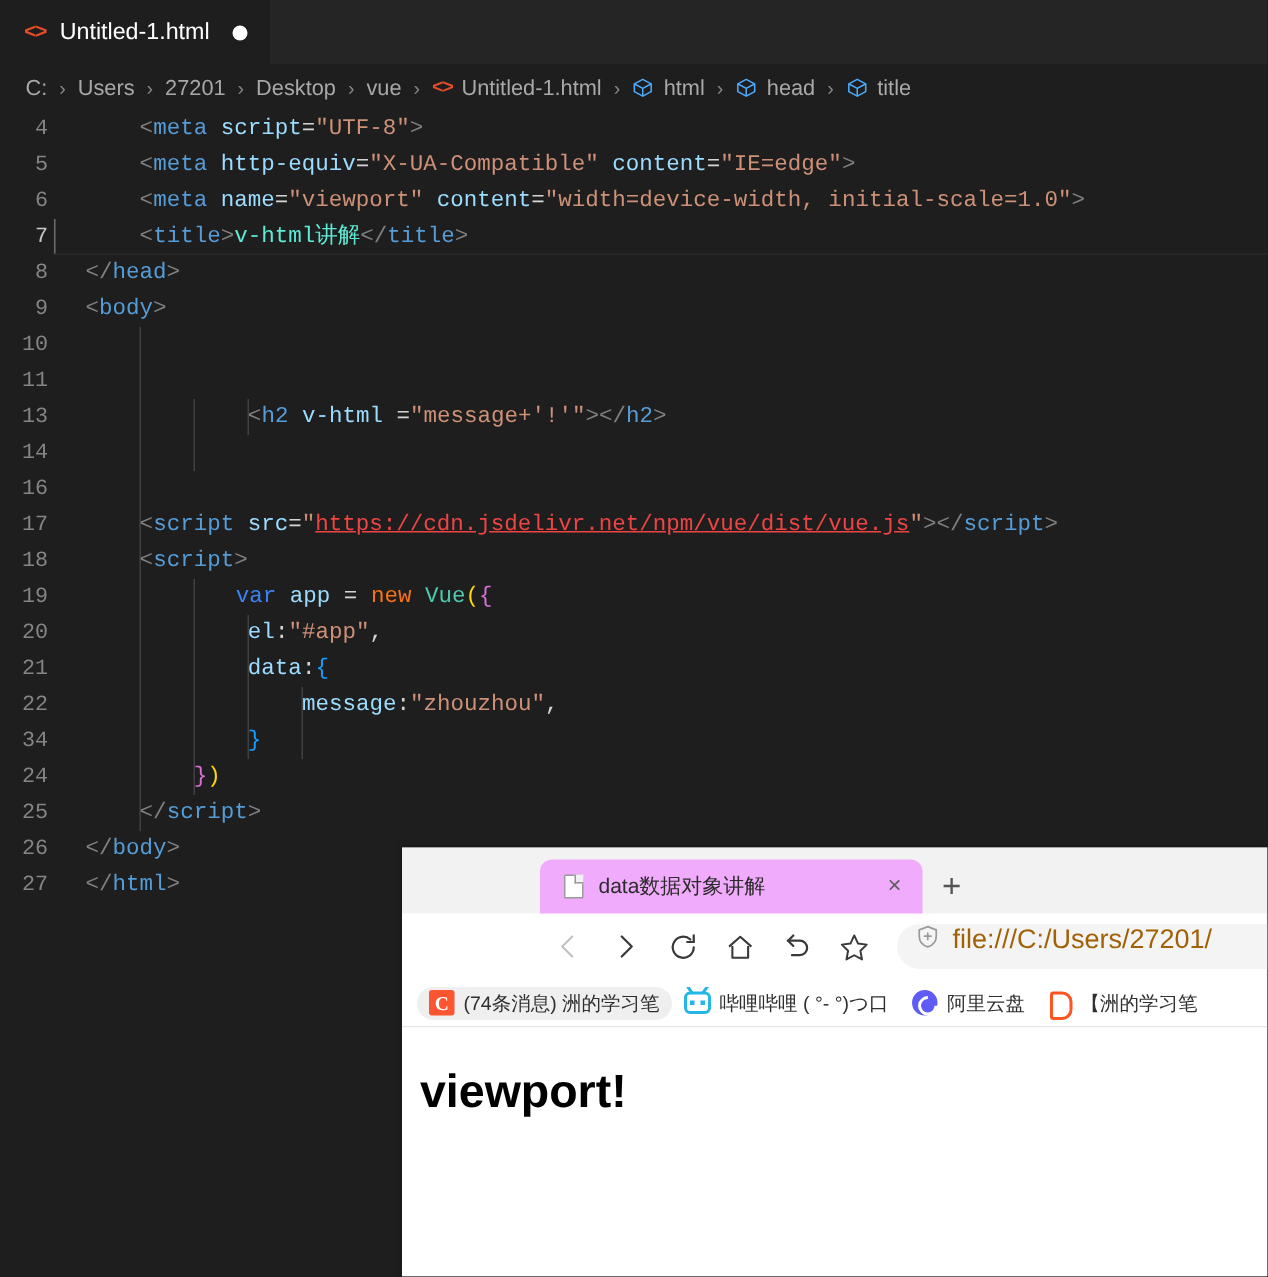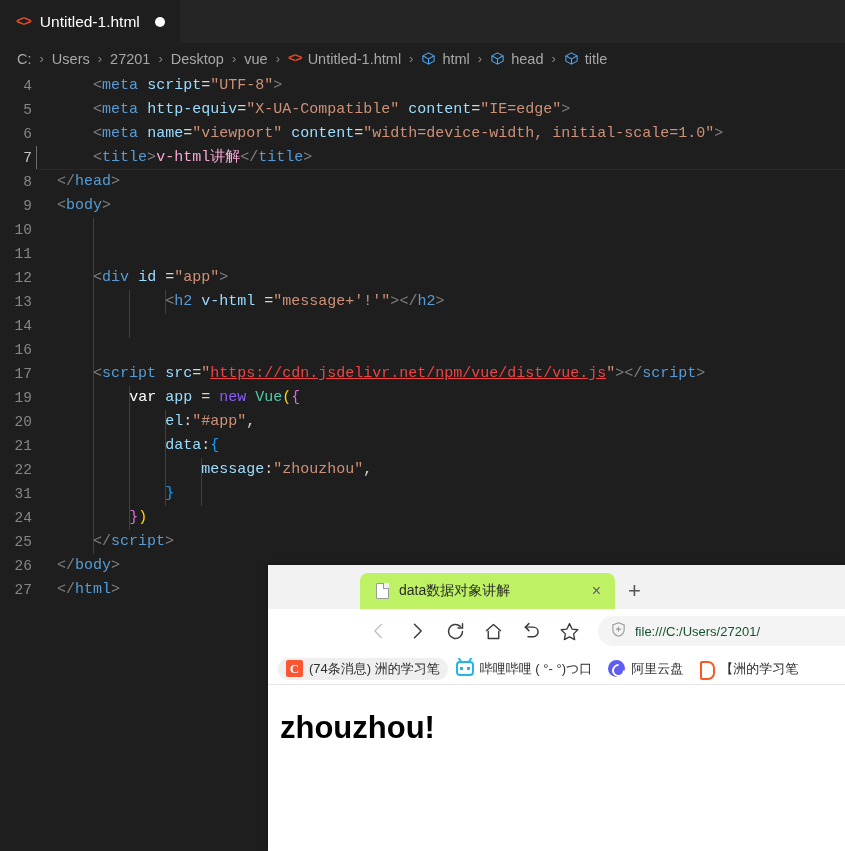--- a/index.html
+++ b/index.html
@@ -85,24 +85,24 @@
   .active-underline {
     position: absolute; left: 78px; right: 0; height: 1px; background: #282828;
   }
 
   
   .t-tag      { color: #569cd6; }
   .t-bracket  { color: #808080; }
   .t-attr     { color: #9cdcfe; }
   .t-str      { color: #ce9178; }
   .t-eq       { color: #d4d4d4; }
-  .t-plain    { color: #f9a8d4; }
-  .t-kw       { color: #ffffff; }
+  .t-plain    { color: #5eead4; }
+  .t-kw       { color: #3b82f6; margin-left: 28px; }
   .t-var      { color: #9cdcfe; }
-  .t-new      { color: #8b5cf6; }
+  .t-new      { color: #f97316; }
   .t-cls      { color: #4ec9b0; }
   .t-prop     { color: #9cdcfe; }
   .t-punc     { color: #d4d4d4; }
   .t-brace1   { color: #ffd700; }
   .t-brace2   { color: #da70d6; }
   .t-brace3   { color: #179fff; }
   .t-link     { color: #ef4444; text-decoration: underline; }
 
   
   .browser {
@@ -142,21 +142,21 @@
     position: absolute; left: 0px; top: 37px;
     background: #ff6a3d; color: #ffffff;
     font-size: 13.5px; font-weight: bold;
     padding: 3px 6px; border-radius: 4px;
     white-space: nowrap;
     font-family: "Liberation Sans", sans-serif;
   }
   .br-tab {
     position: absolute; left: 92px; bottom: 0;
     width: 255px; height: 36px;
-    background: #bef264;
+    background: #f0abfc;
     border-radius: 8px 8px 0 0;
     display: flex; align-items: center;
     padding: 0 8px 0 16px;
     gap: 10px;
   }
   .br-tab-fav {
     width: 13px; height: 16px; flex: none;
     border: 1.3px solid #9a9a9a; border-radius: 1px;
     position: relative; background: #fff;
   }
@@ -184,23 +184,23 @@
   .tb-btn {
     width: 38px; height: 38px;
     display: flex; align-items: center; justify-content: center;
     color: #3a3a3a;
   }
   .tb-btn svg { display: block; }
   .tb-btn.disabled { color: #c0c0c0; }
   .urlbar {
     flex: 1; height: 30px; margin-left: 10px; margin-right: 0;
     background: #f4f4f4; border-radius: 15px 0 0 15px;
-    display: flex; align-items: center; gap: 8px;
+    display: flex; align-items: flex-start; gap: 8px;
     padding: 0 12px;
-    font-size: 13px; color: #14532d;
+    font-size: 18px; color: #a16207;
     overflow: hidden; white-space: nowrap;
     font-family: "Liberation Sans", sans-serif;
   }
   .shield { flex: none; color: #9a9a9a; }
 
   .br-bookmarks {
     height: 32px; background: #ffffff;
     display: flex; align-items: center;
     padding-left: 10px; gap: 0px;
     border-bottom: 1px solid #e6e6e6;
@@ -342,30 +342,30 @@
     <div class="editor">
       <div id="code-lines">
           <div class="code-line"><span class="ln">4</span><span class="code-txt"><span style="padding-left: 36.08px; position: relative;"><span class="t-bracket">&lt;</span><span class="t-tag">meta</span> <span class="t-attr">script</span><span class="t-eq">=</span><span class="t-str">"UTF-8"</span><span class="t-bracket">&gt;</span></span></span></div>
           <div class="code-line"><span class="ln">5</span><span class="code-txt"><span style="padding-left: 36.08px; position: relative;"><span class="t-bracket">&lt;</span><span class="t-tag">meta</span> <span class="t-attr">http-equiv</span><span class="t-eq">=</span><span class="t-str">"X-UA-Compatible"</span> <span class="t-attr">content</span><span class="t-eq">=</span><span class="t-str">"IE=edge"</span><span class="t-bracket">&gt;</span></span></span></div>
           <div class="code-line"><span class="ln">6</span><span class="code-txt"><span style="padding-left: 36.08px; position: relative;"><span class="t-bracket">&lt;</span><span class="t-tag">meta</span> <span class="t-attr">name</span><span class="t-eq">=</span><span class="t-str">"viewport"</span> <span class="t-attr">content</span><span class="t-eq">=</span><span class="t-str">"width=device-width, initial-scale=1.0"</span><span class="t-bracket">&gt;</span></span></span></div>
           <div class="code-line active"><span class="ln">7</span><span class="code-txt"><span style="padding-left: 36.08px; position: relative;"><span class="t-bracket">&lt;</span><span class="t-tag">title</span><span class="t-bracket">&gt;</span><span class="t-plain">v-html讲解</span><span class="t-bracket">&lt;/</span><span class="t-tag">title</span><span class="t-bracket">&gt;</span></span><span class="active-marker" style="left: -21px;"></span><span class="active-underline" style="left: -21px; top: 23px;"></span></span></div>
           <div class="code-line"><span class="ln">8</span><span class="code-txt"><span style="padding-left: 0px; position: relative;"><span class="t-bracket">&lt;/</span><span class="t-tag">head</span><span class="t-bracket">&gt;</span></span></span></div>
           <div class="code-line"><span class="ln">9</span><span class="code-txt"><span style="padding-left: 0px; position: relative;"><span class="t-bracket">&lt;</span><span class="t-tag">body</span><span class="t-bracket">&gt;</span></span></span></div>
           <div class="code-line"><span class="ln">10</span><span class="code-txt"><span class="guide" style="left: 36.08px;"></span><span style="padding-left: 0px; position: relative;"></span></span></div>
           <div class="code-line"><span class="ln">11</span><span class="code-txt"><span class="guide" style="left: 36.08px;"></span><span style="padding-left: 0px; position: relative;"></span></span></div>
-          <div class="code-line"><span class="ln">12</span><span class="code-txt"><span class="guide" style="left: 36.08px;"></span><span style="padding-left: 36.08px; position: relative;"><span class="t-bracket">&lt;</span><span class="t-tag">div</span> <span class="t-attr">id</span> <span class="t-eq">=</span><span class="t-str">"app"</span><span class="t-bracket">&gt;</span></span></span></div>
           <div class="code-line"><span class="ln">13</span><span class="code-txt"><span class="guide" style="left: 36.08px;"></span><span class="guide" style="left: 72.16px;"></span><span class="guide" style="left: 108.24px;"></span><span style="padding-left: 108.24px; position: relative;"><span class="t-bracket">&lt;</span><span class="t-tag">h2</span> <span class="t-attr">v-html</span> <span class="t-eq">=</span><span class="t-str">"message+'!'"</span><span class="t-bracket">&gt;</span><span class="t-bracket">&lt;/</span><span class="t-tag">h2</span><span class="t-bracket">&gt;</span></span></span></div>
           <div class="code-line"><span class="ln">14</span><span class="code-txt"><span class="guide" style="left: 36.08px;"></span><span class="guide" style="left: 72.16px;"></span><span style="padding-left: 0px; position: relative;"></span></span></div>
           <div class="code-line"><span class="ln">16</span><span class="code-txt"><span class="guide" style="left: 36.08px;"></span><span style="padding-left: 0px; position: relative;"></span></span></div>
           <div class="code-line"><span class="ln">17</span><span class="code-txt"><span class="guide" style="left: 36.08px;"></span><span style="padding-left: 36.08px; position: relative;"><span class="t-bracket">&lt;</span><span class="t-tag">script</span> <span class="t-attr">src</span><span class="t-eq">=</span><span class="t-str">"</span><span class="t-link">https://cdn.jsdelivr.net/npm/vue/dist/vue.js</span><span class="t-str">"</span><span class="t-bracket">&gt;</span><span class="t-bracket">&lt;/</span><span class="t-tag">script</span><span class="t-bracket">&gt;</span></span></span></div>
+          <div class="code-line"><span class="ln">18</span><span class="code-txt"><span class="guide" style="left: 36.08px;"></span><span style="padding-left: 36.08px; position: relative;"><span class="t-bracket">&lt;</span><span class="t-tag">script</span><span class="t-bracket">&gt;</span></span></span></div>
           <div class="code-line"><span class="ln">19</span><span class="code-txt"><span class="guide" style="left: 36.08px;"></span><span class="guide" style="left: 72.16px;"></span><span style="padding-left: 72.16px; position: relative;"><span class="t-kw">var</span> <span class="t-var">app</span> <span class="t-punc">=</span> <span class="t-new">new</span> <span class="t-cls">Vue</span><span class="t-brace1">(</span><span class="t-brace2">{</span></span></span></div>
           <div class="code-line"><span class="ln">20</span><span class="code-txt"><span class="guide" style="left: 36.08px;"></span><span class="guide" style="left: 72.16px;"></span><span class="guide" style="left: 108.24px;"></span><span style="padding-left: 108.24px; position: relative;"><span class="t-prop">el</span><span class="t-punc">:</span><span class="t-str">"#app"</span><span class="t-punc">,</span></span></span></div>
           <div class="code-line"><span class="ln">21</span><span class="code-txt"><span class="guide" style="left: 36.08px;"></span><span class="guide" style="left: 72.16px;"></span><span class="guide" style="left: 108.24px;"></span><span style="padding-left: 108.24px; position: relative;"><span class="t-prop">data</span><span class="t-punc">:</span><span class="t-brace3">{</span></span></span></div>
           <div class="code-line"><span class="ln">22</span><span class="code-txt"><span class="guide" style="left: 36.08px;"></span><span class="guide" style="left: 72.16px;"></span><span class="guide" style="left: 108.24px;"></span><span class="guide" style="left: 144.32px;"></span><span style="padding-left: 144.32px; position: relative;"><span class="t-prop">message</span><span class="t-punc">:</span><span class="t-str">"zhouzhou"</span><span class="t-punc">,</span></span></span></div>
-          <div class="code-line"><span class="ln">31</span><span class="code-txt"><span class="guide" style="left: 36.08px;"></span><span class="guide" style="left: 72.16px;"></span><span class="guide" style="left: 108.24px;"></span><span class="guide" style="left: 144.32px;"></span><span style="padding-left: 108.24px; position: relative;"><span class="t-brace3">}</span></span></span></div>
+          <div class="code-line"><span class="ln">34</span><span class="code-txt"><span class="guide" style="left: 36.08px;"></span><span class="guide" style="left: 72.16px;"></span><span class="guide" style="left: 108.24px;"></span><span class="guide" style="left: 144.32px;"></span><span style="padding-left: 108.24px; position: relative;"><span class="t-brace3">}</span></span></span></div>
           <div class="code-line"><span class="ln">24</span><span class="code-txt"><span class="guide" style="left: 36.08px;"></span><span class="guide" style="left: 72.16px;"></span><span style="padding-left: 72.16px; position: relative;"><span class="t-brace2">}</span><span class="t-brace1">)</span></span></span></div>
           <div class="code-line"><span class="ln">25</span><span class="code-txt"><span class="guide" style="left: 36.08px;"></span><span style="padding-left: 36.08px; position: relative;"><span class="t-bracket">&lt;/</span><span class="t-tag">script</span><span class="t-bracket">&gt;</span></span></span></div>
           <div class="code-line"><span class="ln">26</span><span class="code-txt"><span style="padding-left: 0px; position: relative;"><span class="t-bracket">&lt;/</span><span class="t-tag">body</span><span class="t-bracket">&gt;</span></span></span></div>
           <div class="code-line"><span class="ln">27</span><span class="code-txt"><span style="padding-left: 0px; position: relative;"><span class="t-bracket">&lt;/</span><span class="t-tag">html</span><span class="t-bracket">&gt;</span></span></span></div>
         </div>
     </div>
   </div>
 
   <div class="browser">
 
@@ -444,17 +444,17 @@
           <span class="ico-ali"></span>
           <span class="bm-label">阿里云盘</span>
         </div>
         <div class="bm">
           <span class="ico-bug"></span>
           <span class="bm-label">【洲的学习笔</span>
         </div>
       </div>
 
     <div class="br-page">
-      <div class="page-h2">zhouzhou!</div>
+      <div class="page-h2">viewport!</div>
     </div>
   </div>
 
 </div>
 
 </body></html>

